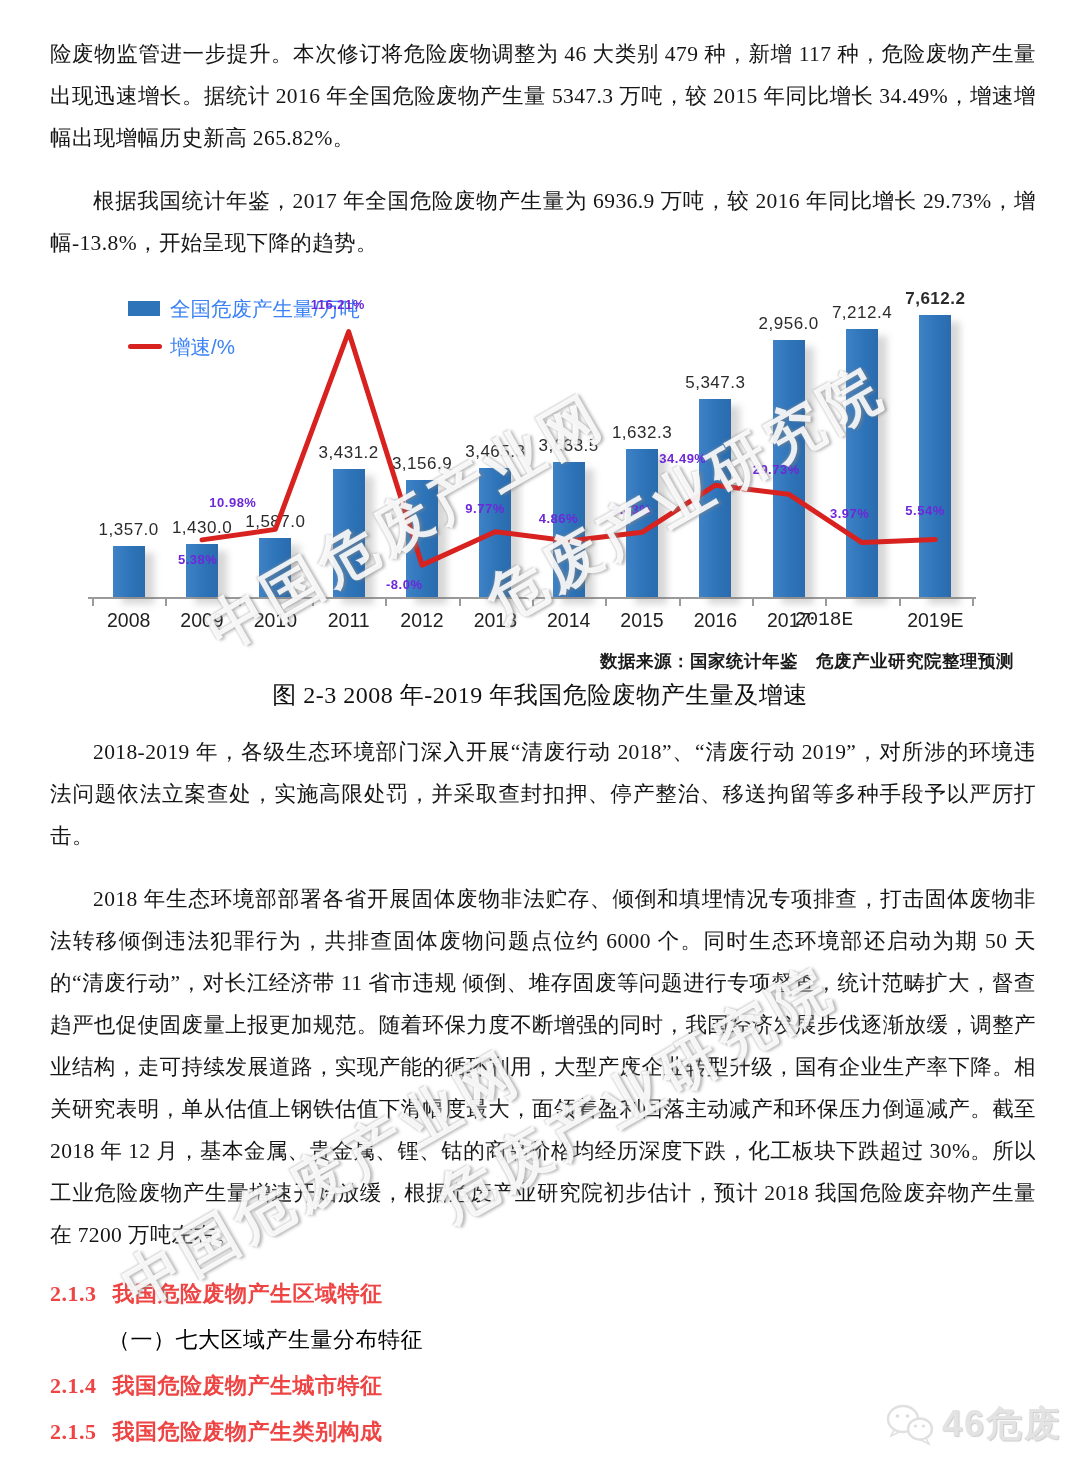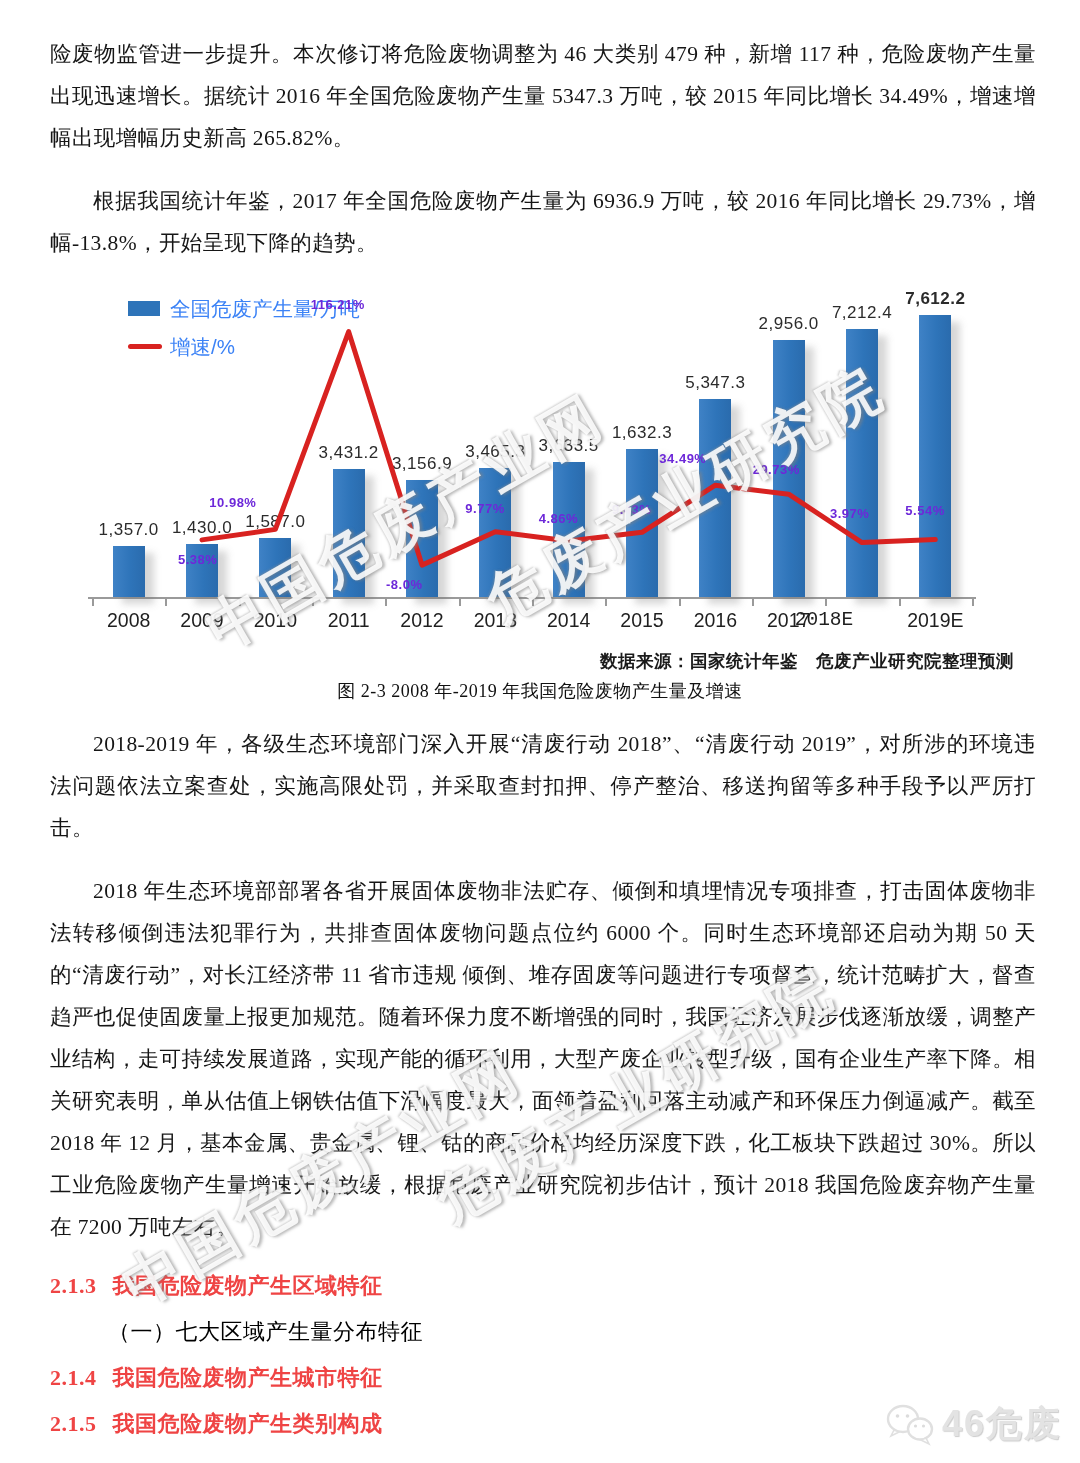--- a/index.html
+++ b/index.html
@@ -38,21 +38,21 @@
   .legend-swatch-bar { width:32px; height:15px; background:#2e74b9; margin-right:10px; }
   .legend-swatch-line { width:34px; height:5px; background:#d82220; border-radius:3px; margin-right:8px; }
   .legend-label { font-size:20.5px; color:#3b82f6; }
 
   
   .source-note {
     width:1014px; text-align:right; font-size:17.5px; color:#1b1b1b;
     margin-top:10px; letter-spacing:0.5px; font-weight:bold;
   }
   .figure-caption {
-    width:1080px; text-align:center; font-size:18px; color:#111;
+    width:1080px; text-align:center; font-size:24px; color:#111;
     margin-top:6px; letter-spacing:0.5px;
   }
 
   
   .sections { margin-top:16px; }
   .heading {
     margin:14px 0 0 50px; font-size:22px; font-weight:bold; color:#ef4444;
     letter-spacing:0.5px; line-height:1.45;
   }
   .subheading {

